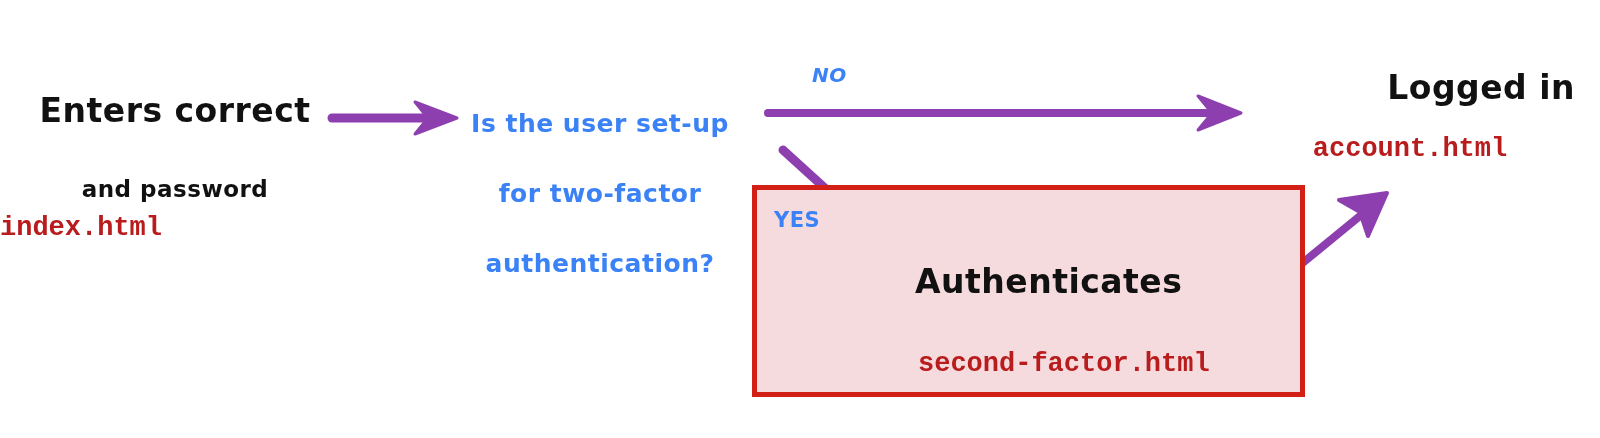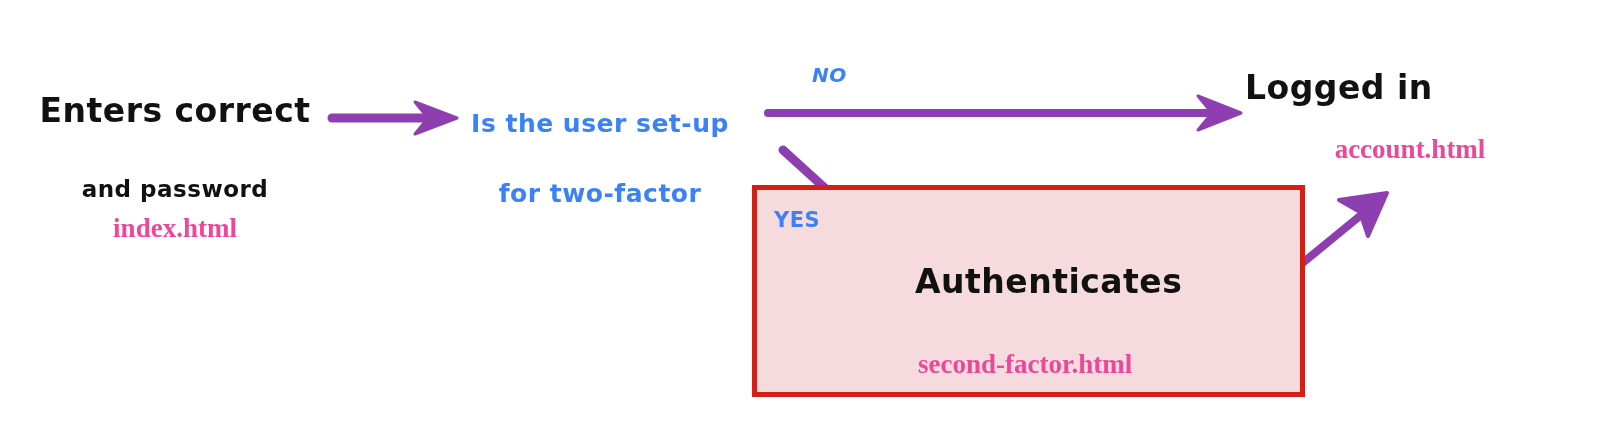--- a/index.html
+++ b/index.html
@@ -29,40 +29,40 @@
   .hand-purple {
     position: absolute;
     font-family: "DejaVu Sans", sans-serif;
     font-weight: 700;
     color: #3b82f6;
     white-space: pre;
     letter-spacing: 0.5px;
   }
   .mono-blue {
     position: absolute;
-    font-family: Liberation Serif, serif;
+    font-family: Liberation Mono, monospace;
     font-weight: 700;
-    color: #ec4899;
+    color: #b91c1c;
     white-space: pre;
     letter-spacing: 0px;
   }
 
   
   #node-credentials { left: 0px; top: 52px; width: 350px; text-align: center; }
   #node-credentials .l1 { position: static; display: block; font-size: 33px; line-height: 41px; }
   #node-credentials .l2 { position: static; display: block; font-size: 33px; line-height: 41px; }
   #node-credentials .l3 { position: static; display: block; font-size: 23px; line-height: 41px; }
-  #credentials-file { left: 0px; top: 213px; width: 350px; text-align: center; font-size: 27px; }
+  #credentials-file { left: 0px; top: 213px; width: 350px; font-size: 27px; }
 
   
   #node-decision { left: 452px; top: 70px; width: 296px; text-align: center; }
   #node-decision span { position: static; display: block; font-size: 25px; line-height: 32px; }
 
   
-  #node-loggedin { left: 1245px; top: 68px; width: 330px; text-align: left; font-size: 33px; line-height: 40px; }
+  #node-loggedin { left: 1245px; top: 68px; width: 330px; text-align: right; font-size: 33px; line-height: 40px; }
   #loggedin-file { left: 1245px; top: 134px; width: 330px; text-align: center; font-size: 27px; }
 
   
   #label-no  { left: 812px; top: 63px; font-size: 20px; font-style: italic; }
   #label-yes { left: 774px; top: 208px; font-size: 21px; }
 
   
   #second-factor-box {
     position: absolute;
     left: 752px;
@@ -115,20 +115,21 @@
 
   <div class="hand" id="node-credentials">
     <span class="l1">Enters correct</span>
     <span class="l3">and password</span>
   </div>
   <div class="mono-blue" id="credentials-file">index.html</div>
 
   <div class="hand-purple" id="node-decision">
     <span>Is the user set-up</span>
     <span>for two-factor</span>
+    <span>authentication?</span>
   </div>
 
   <div class="hand-purple" id="label-no">NO</div>
 
   <div class="hand" id="node-loggedin">Logged in</div>
   <div class="mono-blue" id="loggedin-file">account.html</div>
 
   <div id="second-factor-box"></div>
 
   <div class="hand-purple" id="label-yes">YES</div>

